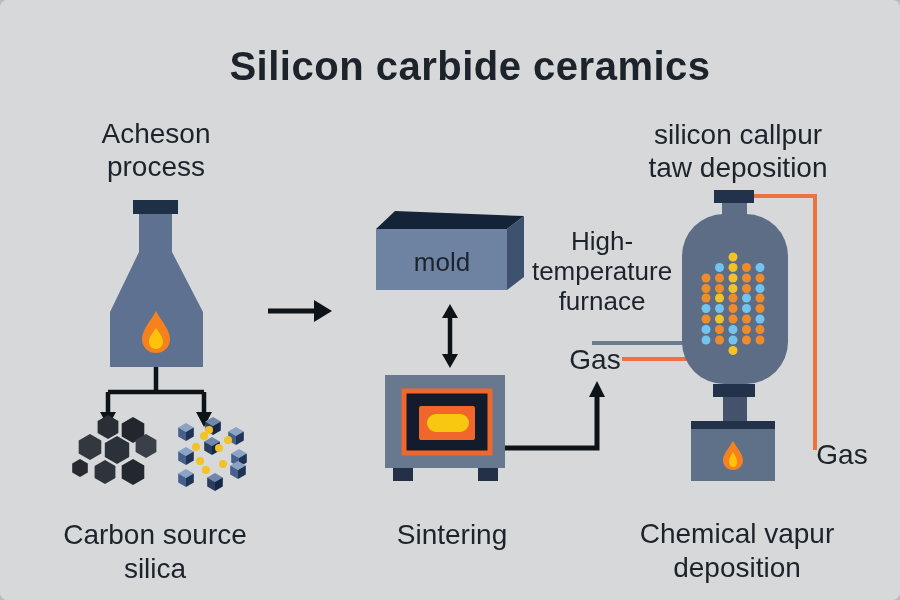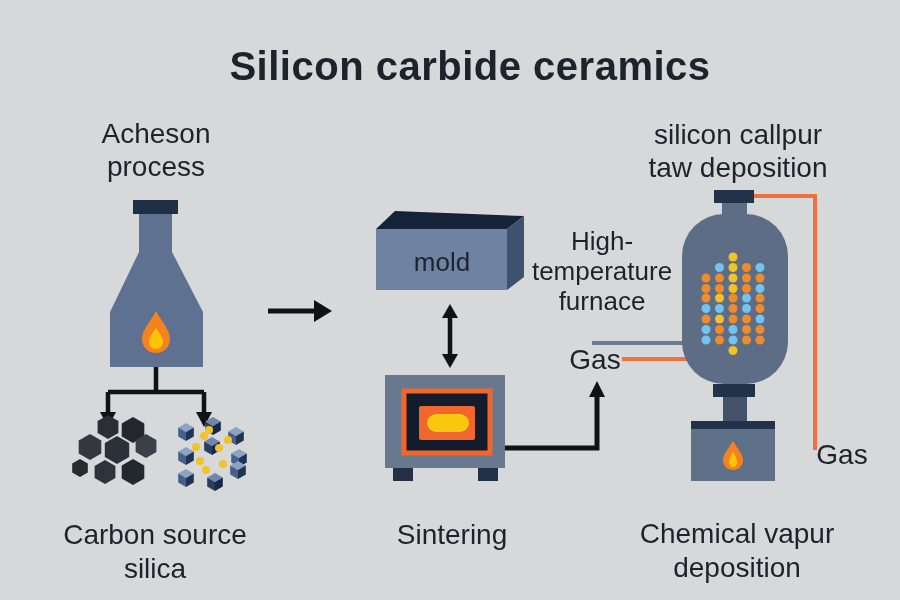--- a/index.html
+++ b/index.html
@@ -4,20 +4,21 @@
 <style>
   html,body{margin:0;padding:0;}
   body{
     font-family:"Liberation Sans", sans-serif;
     background:#b9bbbe;
     display:flex;align-items:flex-start;justify-content:flex-start;
   }
   .stage{
     position:relative;width:900px;height:600px;overflow:hidden;
     background:#d6d8da;
+    border-radius:8px;
   }
   svg text{
     fill:#1d232b;
     font-family:"Liberation Sans", sans-serif;
   }
   .title-text{font-size:40px;font-weight:600;letter-spacing:.5px;}
   .label-text{font-size:28px;font-weight:500;}
   .small-label{font-size:26px;font-weight:500;}
   .steel{fill:#5e7190;}
   .steel2{fill:#5d6d85;}

